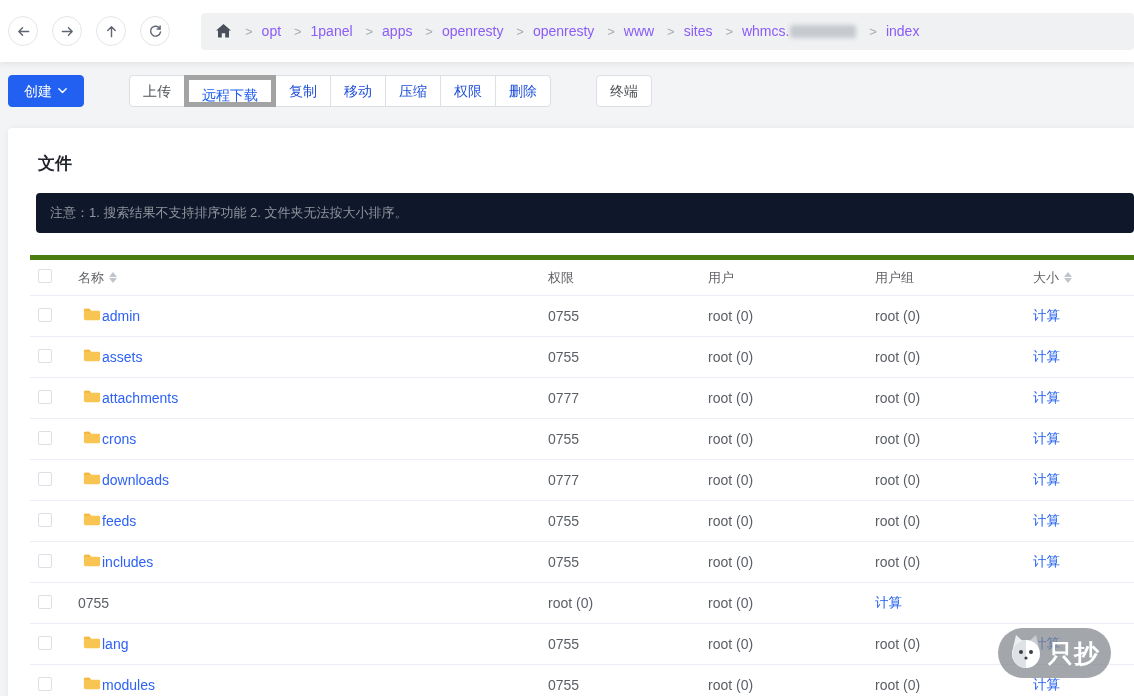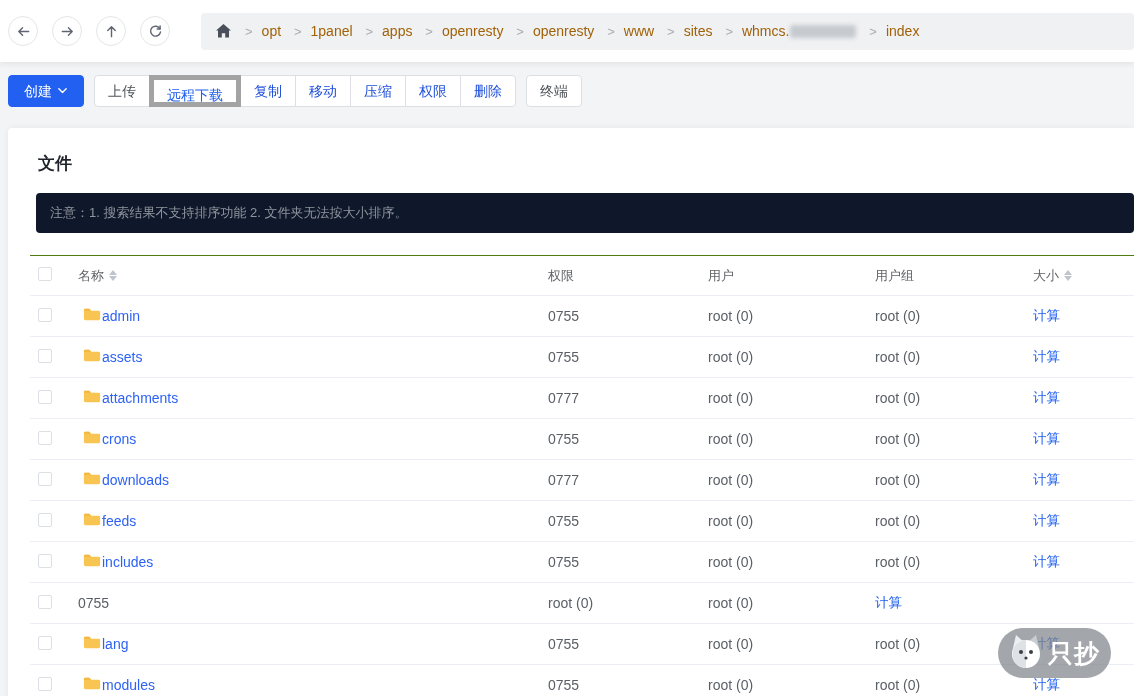--- a/index.html
+++ b/index.html
@@ -18,27 +18,27 @@
     border:1px solid #e3e5e8; display:flex; align-items:center; justify-content:center;
     margin-right:14px; cursor:pointer; flex:none;
   }
   .nav-btn svg { display:block; }
   .crumb-bar {
     flex:1; height:37px; margin-left:17px; background:#f0f1f3; border-radius:4px;
     display:flex; align-items:center; padding:0 14px; overflow:hidden; white-space:nowrap;
   }
   .crumb-home { display:flex; align-items:center; margin-right:4px; cursor:pointer; }
   .crumb-sep { color:#a8abb2; margin:0 9px; font-size:13px; }
-  .crumb-item { color:#a16207; cursor:pointer; display:inline-flex; align-items:center; }
+  .crumb-item { color:#8b5cf6; cursor:pointer; display:inline-flex; align-items:center; }
   .crumb-blur {
     display:inline-block; width:66px; height:13px; margin-left:1px; border-radius:2px;
     background:#c6cacf; filter:blur(2.2px);
   }
   
-  .toolbar { display:flex; align-items:center; padding:13px 8px 0 8px; }
+  .toolbar { display:flex; align-items:center; padding:13px 8px 0 8px;gap:35px; }
   .btn {
     height:32px; background:#fff; border:1px solid #dcdfe6; color:#4e5358;
     font-size:14px; font-family:inherit; padding:0 13px; cursor:pointer; line-height:30px;
   }
   .btn-primary {
     background:#2160f0; border-color:#2160f0; color:#fff; border-radius:4px;
     display:flex; align-items:center; gap:5px; padding:0 15px;
   }
   .btn-group { display:flex; margin-left:10px; }
   .btn-group .btn { margin-left:-1px; position:relative; }
@@ -57,21 +57,21 @@
   .notice {
     background:#0f172a; border-radius:4px; color:#8f959d; font-size:13px;
     padding:11px 14px; margin:0 0 0 6px;
   }
   
   .ftable { margin-top:22px; font-size:14px; }
   .frow {
     display:grid; grid-template-columns:40px 470px 160px 167px 158px 1fr;
     align-items:center; height:41px; border-bottom:1px solid #ebeef5; padding-left:8px;
   }
-  .frow.head { border-top:1px solid #4d7c0f; color:#606266; font-size:13px;margin-top:16px; }
+  .frow.head { border-top:5px solid #4d7c0f; color:#606266; font-size:13px;margin-top:16px; }
   .hcell { display:flex; align-items:center; gap:5px; }
   .hcell.sortable { cursor:pointer; }
   .checkbox {
     width:14px; height:14px; border:1px solid #dcdfe6; border-radius:2px;
     background:#fff; display:inline-block; cursor:pointer;
   }
   .sort-carets { display:inline-flex; flex-direction:column; gap:1px; }
   .sort-carets i { width:0; height:0; border-left:4px solid transparent; border-right:4px solid transparent; display:block; }
   .sort-carets .up { border-bottom:5px solid #c0c4cc; }
   .sort-carets .dn { border-top:5px solid #c0c4cc; }

